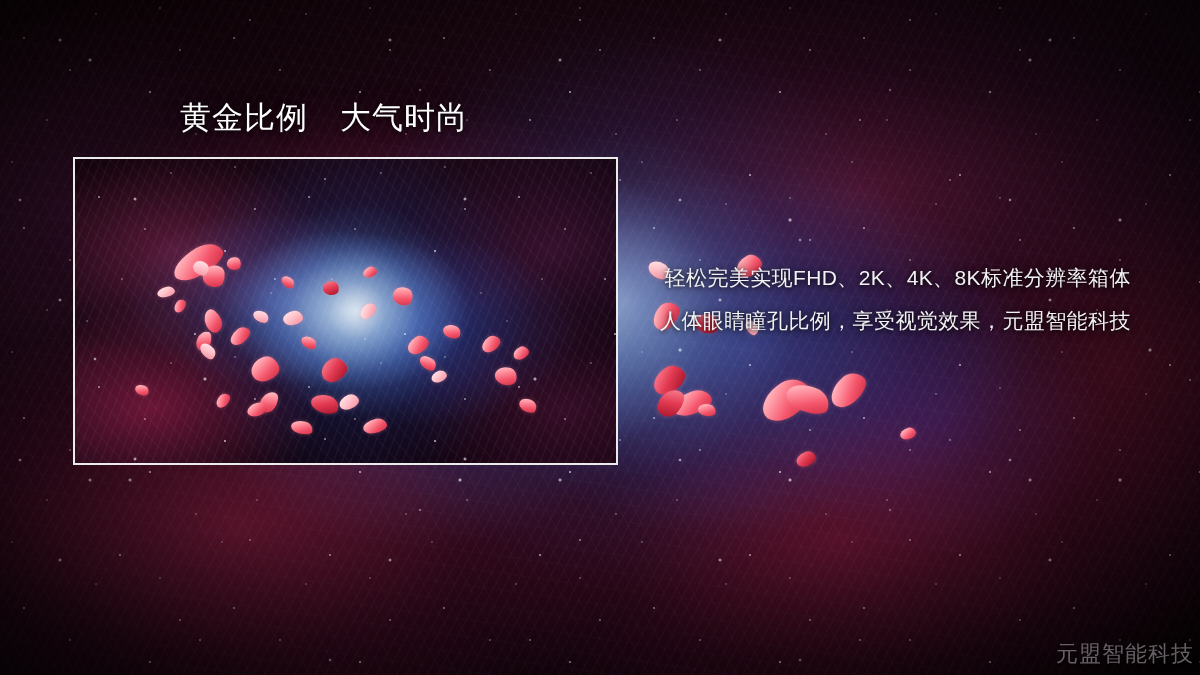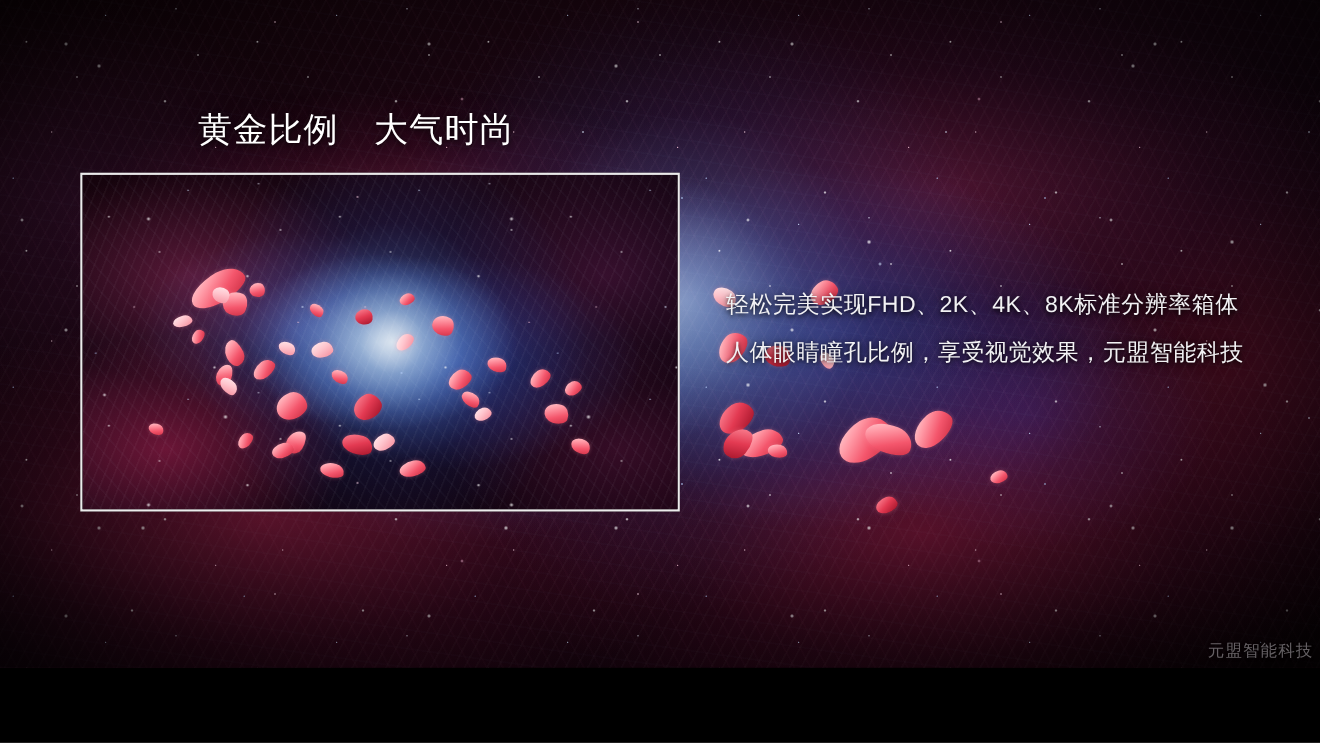--- a/index.html
+++ b/index.html
@@ -1,19 +1,19 @@
 <!DOCTYPE html>
 <html><head>
 <meta charset="utf-8">
 <style>
   html,body{margin:0;padding:0;background:#000;}
   body{width:1200px;height:675px;overflow:hidden;
        font-family:"Liberation Sans","DejaVu Sans",sans-serif;}
 
-  #slide{position:relative;width:1200px;height:607px;overflow:hidden;
+  #slide{position:relative;width:1200px;height:675px;overflow:hidden;
          background:#090207;}
 
   
   .bg{position:absolute;inset:0;}
 
   .bg-base{
     background:
       radial-gradient(circle at 52% 45%, rgba(150,190,255,0.55) 0%, rgba(90,130,220,0.30) 12%, rgba(40,60,140,0.16) 24%, rgba(0,0,0,0) 40%),
       radial-gradient(ellipse 34% 30% at 30% 36%, rgba(190,60,110,0.40) 0%, rgba(120,25,70,0.22) 45%, rgba(0,0,0,0) 75%),
       radial-gradient(ellipse 40% 36% at 72% 28%, rgba(150,40,90,0.42) 0%, rgba(80,18,60,0.22) 50%, rgba(0,0,0,0) 78%),
@@ -123,24 +123,25 @@
     position:absolute;left:180px;top:101px;
     font-size:31px;line-height:1.08;color:#ffffff;letter-spacing:1px;
     text-shadow:0 1px 5px rgba(0,0,0,.75),0 0 18px rgba(0,0,0,.5);
     white-space:nowrap;
   }
   #bodytext{position:absolute;left:660px;top:256px;}
   #bodytext .line{
     font-size:21px;line-height:43px;color:#f2f2f4;letter-spacing:.4px;
     white-space:nowrap;
     text-shadow:0 1px 4px rgba(0,0,0,.8),0 0 12px rgba(0,0,0,.55);
+    text-align:right;
   }
   #watermark{
     position:absolute;right:6px;bottom:6px;
-    font-size:15px;color:rgba(205,198,205,0.48);letter-spacing:1px;
+    font-size:22px;color:rgba(205,198,205,0.48);letter-spacing:1px;
     text-shadow:0 1px 2px rgba(0,0,0,.6);
   }
 </style>
 </head>
 <body>
 
 <div id="slide">
 
   <div class="bg bg-base"></div>
   <div class="bg bg-blue"></div>

